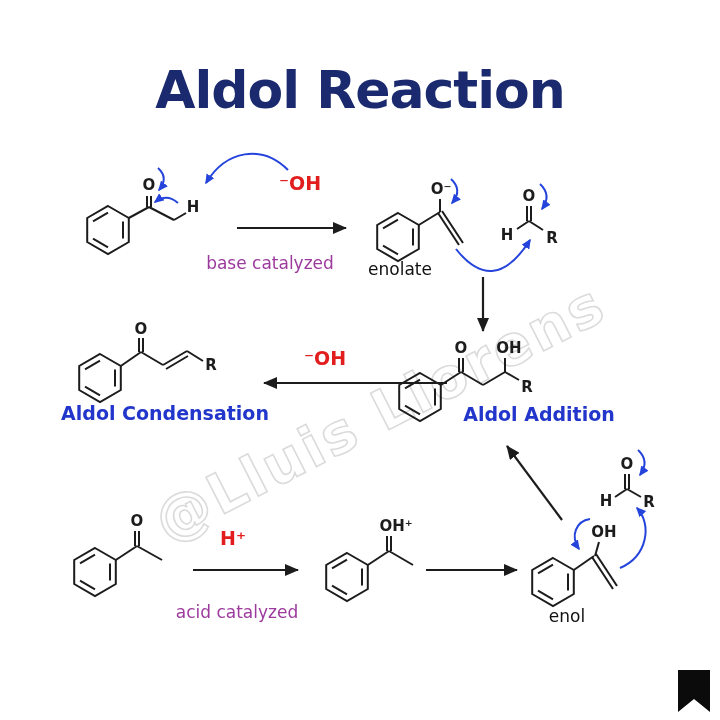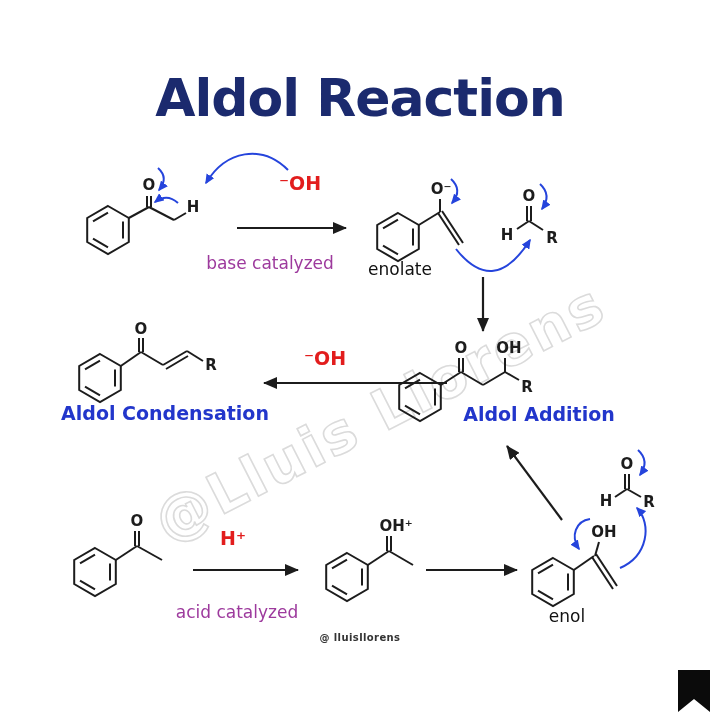--- a/index.html
+++ b/index.html
@@ -1,19 +1,19 @@
 <!DOCTYPE html>
 <html style="--navy: #1b2a6e; --blue: #2236cb; --arrowblue: #2544dc; --red: #e21d1d; --purple: #9d3a9d; --ink: #1c1c1c; --watermark: #dbdbdb; --bookmark: #0b0b0b;"><head>
 <meta charset="utf-8">
 <style>
   html,body{margin:0;padding:0;background:#fff;}
   .canvas{position:relative;width:720px;height:720px;background:#ffffff;overflow:hidden;
           font-family:"DejaVu Sans",sans-serif;}
   .title{position:absolute;top:60px;left:0;right:0;text-align:center;
-         font-size:52px;font-weight:800;letter-spacing:-1px;color:var(--navy);margin:8px;}
+         font-size:52px;font-weight:800;letter-spacing:-1px;color:var(--navy);margin:0;}
   .watermark{position:absolute;left:100px;top:382px;width:560px;text-align:center;
              font-size:56px;font-weight:700;letter-spacing:3px;line-height:1.1;
              color:transparent;-webkit-text-stroke:1.6px var(--watermark);
              transform:rotate(-27deg);pointer-events:none;white-space:nowrap;}
   .credit{position:absolute;left:0;right:0;top:632px;text-align:center;
           font-size:10px;font-weight:700;letter-spacing:.4px;color:#333;}
   .bookmark{position:absolute;left:677px;top:669px;width:34px;height:44px;}
   svg.scheme{position:absolute;left:0;top:0;}
   svg text{font-family:"DejaVu Sans",sans-serif;}
   .atom{font-size:15px;font-weight:600;fill:var(--ink);}
@@ -169,19 +169,18 @@
       <line class="bond" x1="629" y1="489" x2="629" y2="474"></line>
       <line class="bond" x1="627" y1="489" x2="615" y2="497"></line>
       <line class="bond" x1="627" y1="489" x2="641" y2="497"></line>
     </g>
     <text class="atom" x="627" y="469" text-anchor="middle">O</text>
     <text class="atom" x="606" y="506" text-anchor="middle">H</text>
     <text class="atom" x="649" y="507" text-anchor="middle">R</text>
     <path class="curve" d="M 638 450 Q 650 461 640 475" marker-end="url(#ah-blue)"></path>
   </svg>
 
-  <div class="credit">@ lluisllorens</div>
 
   <svg class="bookmark" viewBox="0 0 34 44">
     <path d="M1 1 H33 V43 L17 30 L1 43 Z" fill="var(--bookmark)"></path>
   </svg>
 
 </div>
 
 </body></html>

